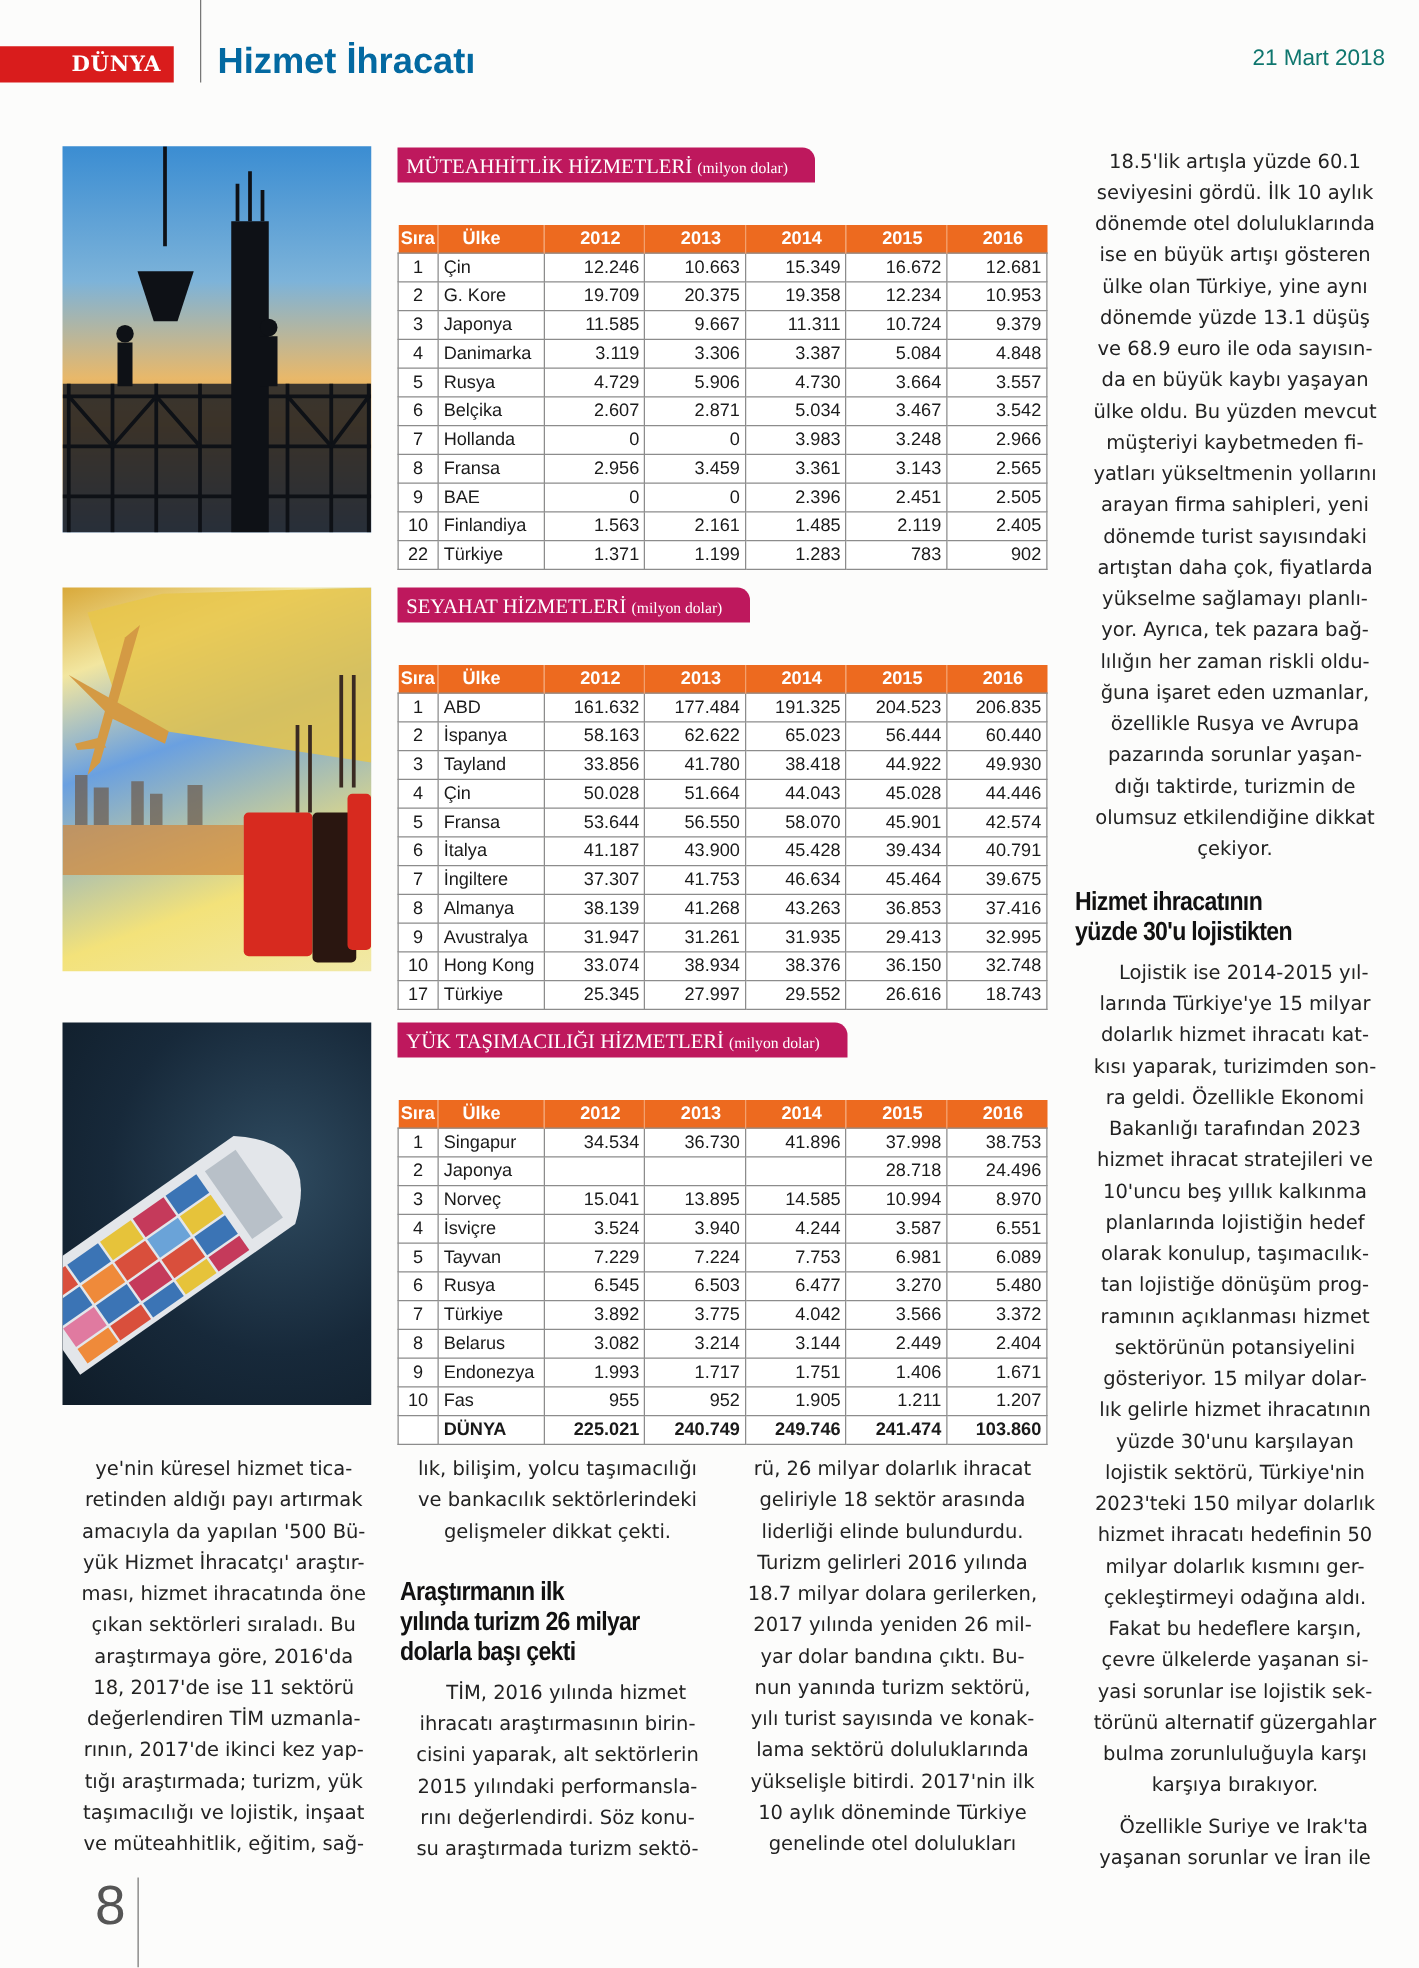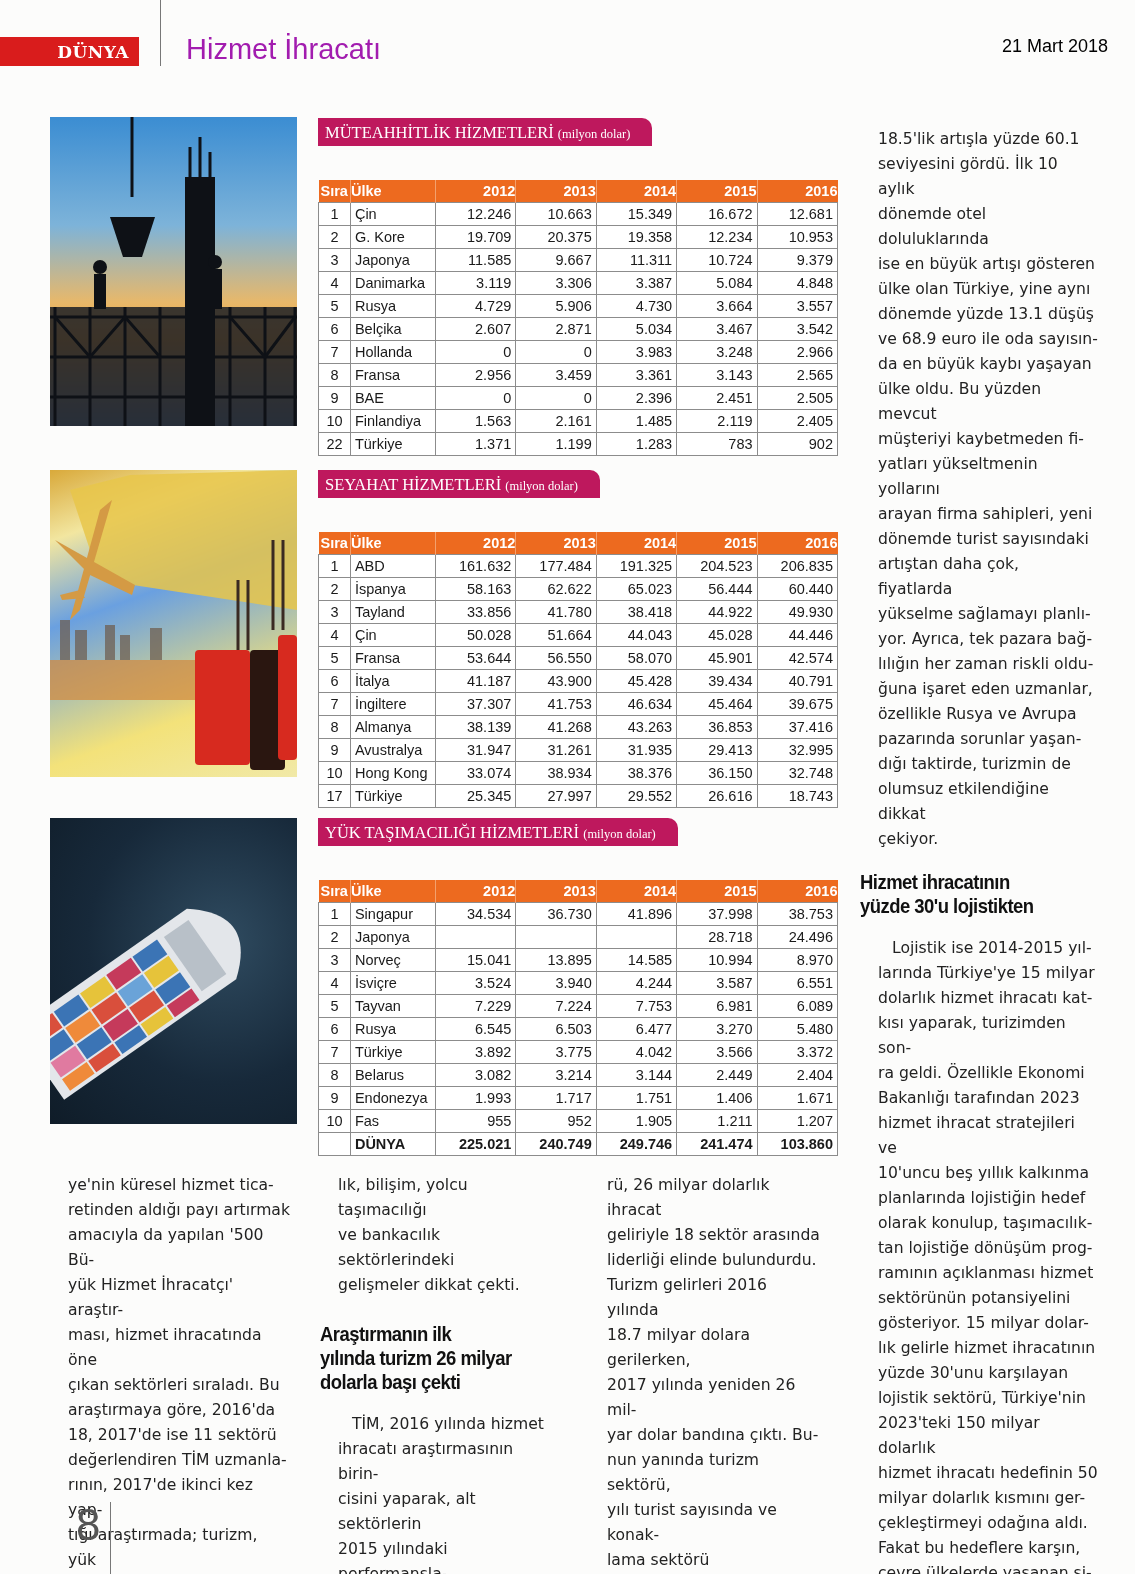--- a/index.html
+++ b/index.html
@@ -10,54 +10,54 @@
   }
   .abs { position: absolute; }
 
   
   #logo {
     left: 0; top: 37px; width: 139px; height: 29px; background: #d91c1c;
     display: flex; align-items: center; justify-content: flex-end; padding-right: 10px; box-sizing: border-box;
   }
   #logo span { color: #fff; font-family: "DejaVu Serif", serif; font-weight: bold; font-size: 17px; letter-spacing: 0.5px; }
   #header-divider { left: 160px; top: 0; width: 1px; height: 66px; background: #777; }
-  #section-title { left: 186px; top: 33px; font-family: "Liberation Sans", sans-serif; font-size: 29px; font-weight: normal; color: #a21caf; }
-  #issue-date { right: 27px; top: 36px; font-family: "Liberation Sans", sans-serif; font-size: 18px; color: #000000; }
+  #section-title { left: 174px; top: 33px; font-family: "Liberation Sans", sans-serif; font-size: 29px; font-weight: bold; color: #0369a1; }
+  #issue-date { right: 27px; top: 36px; font-family: "Liberation Sans", sans-serif; font-size: 18px; color: #0f766e; }
 
   
   .photo { left: 50px; width: 247px; overflow: hidden; }
   #photo-construction { top: 117px; height: 309px; background: linear-gradient(180deg,#3b8dd2 0%,#7db3d9 35%,#e8b86a 60%,#f0a53a 72%,#6f89a7 100%); }
   #photo-travel { top: 470px; height: 307px; background: linear-gradient(160deg,#d9a93a 0%,#f2e6a0 18%,#6aa0e0 40%,#f3e27a 75%,#f1e9a7 100%); }
   #photo-cargo { top: 818px; height: 306px; background: radial-gradient(ellipse at 70% 40%,#2f4b60 0%,#17293a 55%,#0f1c28 100%); }
 
   
   .tbl-wrap { left: 318px; width: 520px; }
   #tbl-construction { top: 118px; }
   #tbl-travel { top: 470px; }
   #tbl-freight { top: 818px; }
   .tbl-title {
     display: inline-block; background: #be185d; color: #fff; height: 28px; line-height: 30px;
     padding: 0 22px 0 7px; border-radius: 0 10px 0 0;
     font-family: Liberation Serif, serif; font-size: 16.5px;
   }
   .tbl-title small { font-size: 12.5px; }
   table { border-collapse: collapse; width: 520px; font-family: "Liberation Sans", sans-serif; font-size: 14.5px; margin-top: 34px; }
-  th { background: #ed6a1f; color: #fff; font-weight: bold; height: 22px; padding: 0 0; border-right: 1px solid #f3a06d; }
+  th { background: #ed6a1f; color: #fff; font-weight: bold; height: 22px; padding: 0 19px; border-right: 1px solid #f3a06d; }
   th:last-child { border-right: none; }
   td { height: 22px; padding: 0 4px; border: 1px solid #8c8c8c; background: #fff; color: #1a1a1a; }
   td.num, th.num { text-align: right; }
   td.rank { text-align: center; width: 24px; padding: 0 2px; }
   th.rank { width: 24px; padding: 0 2px; text-align: left; }
   th.country { text-align: left; }
   td.country { width: 76px; }
   tr.total td { font-weight: bold; }
 
   
   .col { font-family: "DejaVu Sans", sans-serif; font-size: 15.6px; line-height: 25px; color: #222; }
-  .col p { margin: 18px; white-space: pre-line; }
+  .col p { margin: 8px; white-space: pre-line; text-align: center; }
   .col h3 { margin: 0; font-family: "Liberation Sans", sans-serif; font-weight: bold; font-size: 21px; line-height: 24px; letter-spacing: -0.6px; color: #111; transform: scaleX(0.88); transform-origin: left; white-space: pre-line; }
   #col-right { left: 860px; top: 109px; width: 256px; }
   #col-b1 { left: 50px; top: 1155px; width: 258px; }
   #col-b2 { left: 320px; top: 1155px; width: 252px; }
   #col-b3 { left: 589px; top: 1155px; width: 250px; }
   .indent { text-indent: 14px; }
 
   
   #page-number { left: 76px; top: 1500px; font-family: "Liberation Sans", sans-serif; font-size: 44px; font-weight: 300; color: #555; }
   #footer-divider { left: 110px; top: 1502px; width: 1px; height: 72px; background: #777; }

